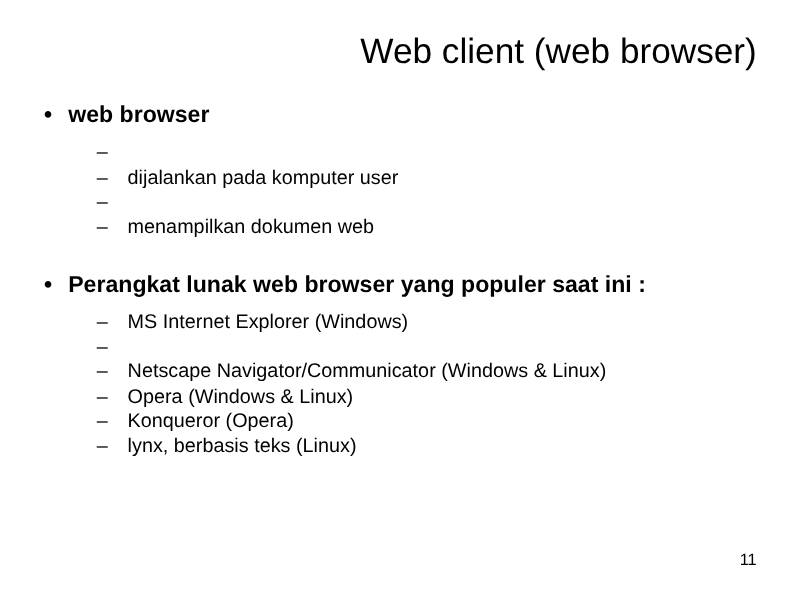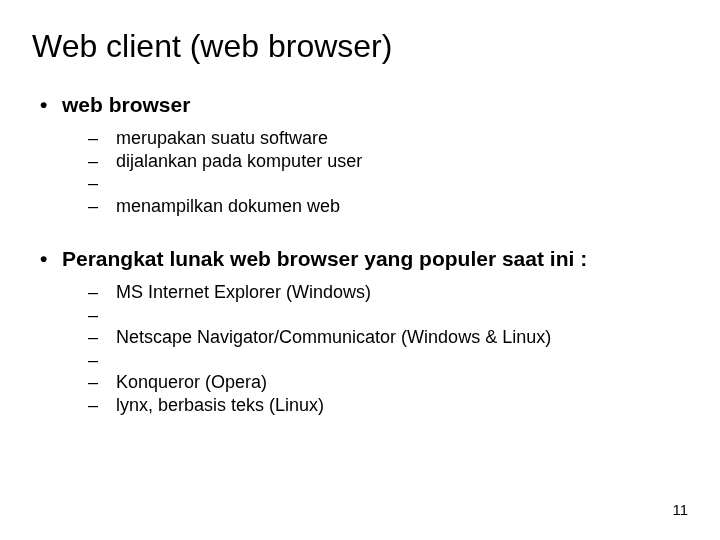--- a/index.html
+++ b/index.html
@@ -8,21 +8,21 @@
     height: 540px;
     background: #ffffff;
     font-family: Arial, Helvetica, sans-serif;
     color: #000;
     position: relative;
     padding: 28px 32px 0 32px;
   }
   .title {
     font-size: 32px;
     font-weight: 400;
-    text-align: left;
+    text-align: right;
     margin-bottom: 28px;
   }
   .level1 {
     font-size: 21px;
     margin-left: 8px;
     margin-bottom: 10px;
     font-weight: bold;
   }
   .level1 .bullet {
     display: inline-block;
@@ -54,21 +54,20 @@
 <body>
 
 <h1 class="title">Web client (web browser)</h1>
 
 <div class="level1">
   <span class="bullet">•</span><span>web browser</span>
 </div>
 <div class="sublist">
   <div class="subitem">
       <span class="dash">–</span>
-      <span>merupakan suatu software</span>
     </div>
   <div class="subitem">
       <span class="dash">–</span>
       <span>dijalankan pada komputer user</span>
     </div>
   <div class="subitem">
       <span class="dash">–</span>
     </div>
   <div class="subitem">
       <span class="dash">–</span>
@@ -86,20 +85,21 @@
     </div>
   <div class="subitem">
       <span class="dash">–</span>
     </div>
   <div class="subitem">
       <span class="dash">–</span>
       <span>Netscape Navigator/Communicator (Windows &amp; Linux)</span>
     </div>
   <div class="subitem">
       <span class="dash">–</span>
+      <span>Opera (Windows &amp; Linux)</span>
     </div>
   <div class="subitem">
       <span class="dash">–</span>
       <span>Konqueror (Opera)</span>
     </div>
   <div class="subitem">
       <span class="dash">–</span>
       <span>lynx, berbasis teks (Linux)</span>
     </div>
 </div>

